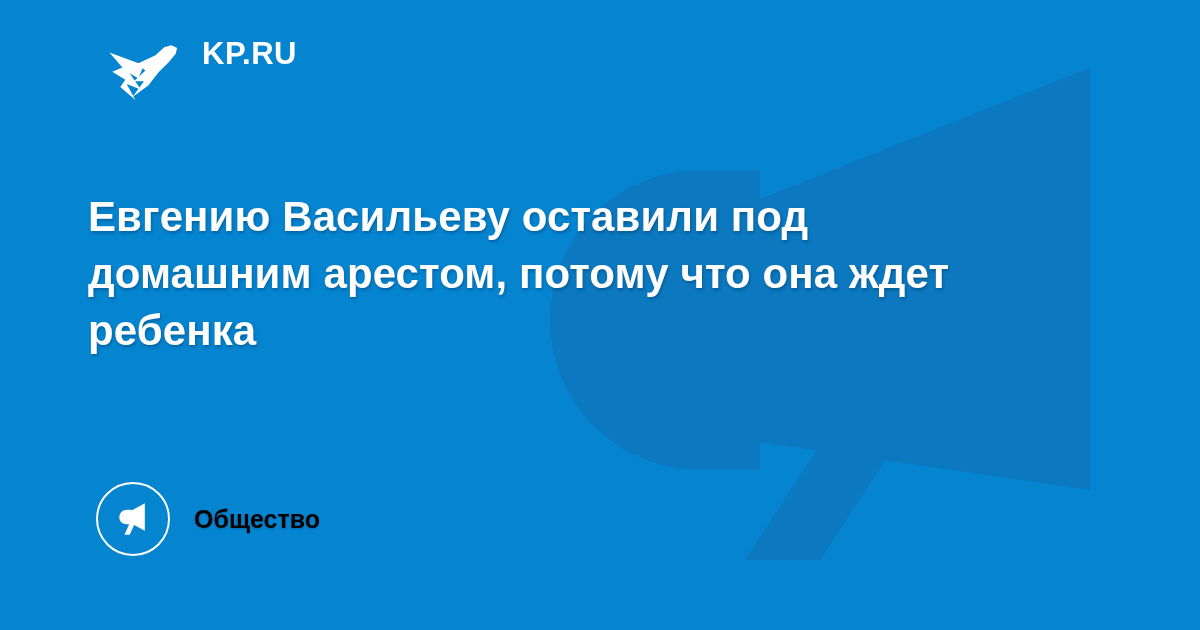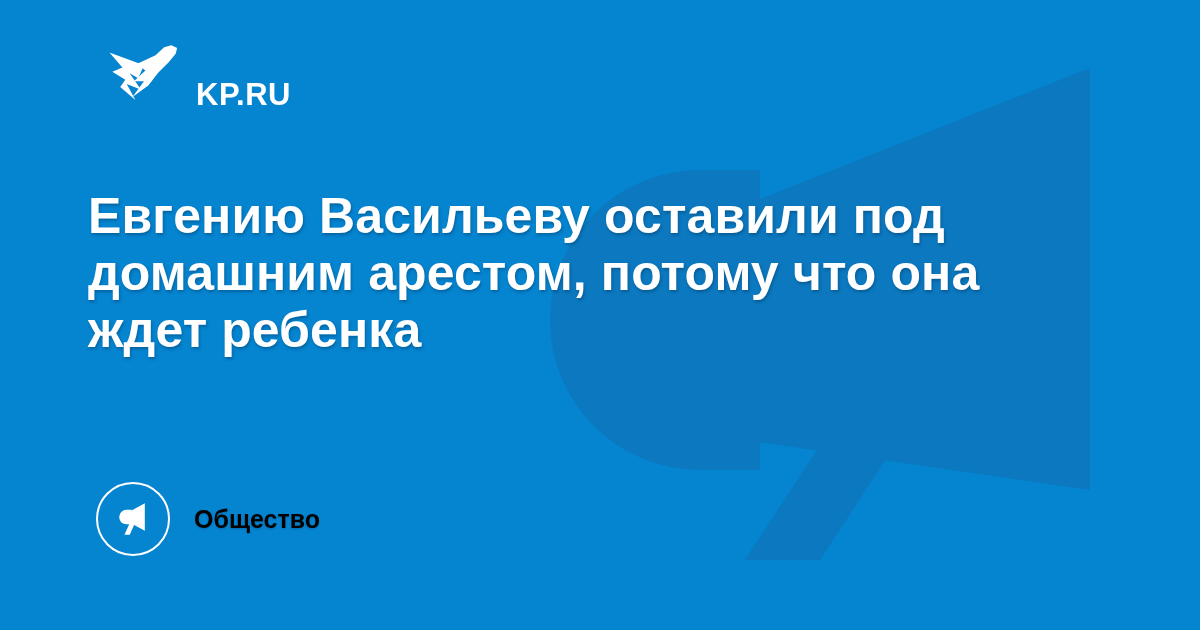--- a/index.html
+++ b/index.html
@@ -28,22 +28,22 @@
     height:630px;
     pointer-events:none;
   }
 
   
   .header {
     position:absolute;
     left:108px;
     top:38px;
     display:flex;
-    align-items:flex-end;
-    gap:16px;
+    align-items:flex-start;
+    gap:22px;
     z-index:5;
   }
   .logo-bird {
     width:72px;
     height:72px;
     display:block;
     flex:none;
   }
   .logo-text {
     color:#ffffff;
@@ -55,21 +55,21 @@
   }
 
   
   .headline {
     position:absolute;
     left:88px;
     top:188px;
     width:950px;
     z-index:5;
     color:#ffffff;
-    font-size:50px;
+    font-size:42px;
     font-weight:bold;
     line-height:57px;
     letter-spacing:0.1px;
     text-shadow:1px 2px 3px rgba(0,40,70,0.35);
   }
 
   
   .category {
     position:absolute;
     left:96px;

